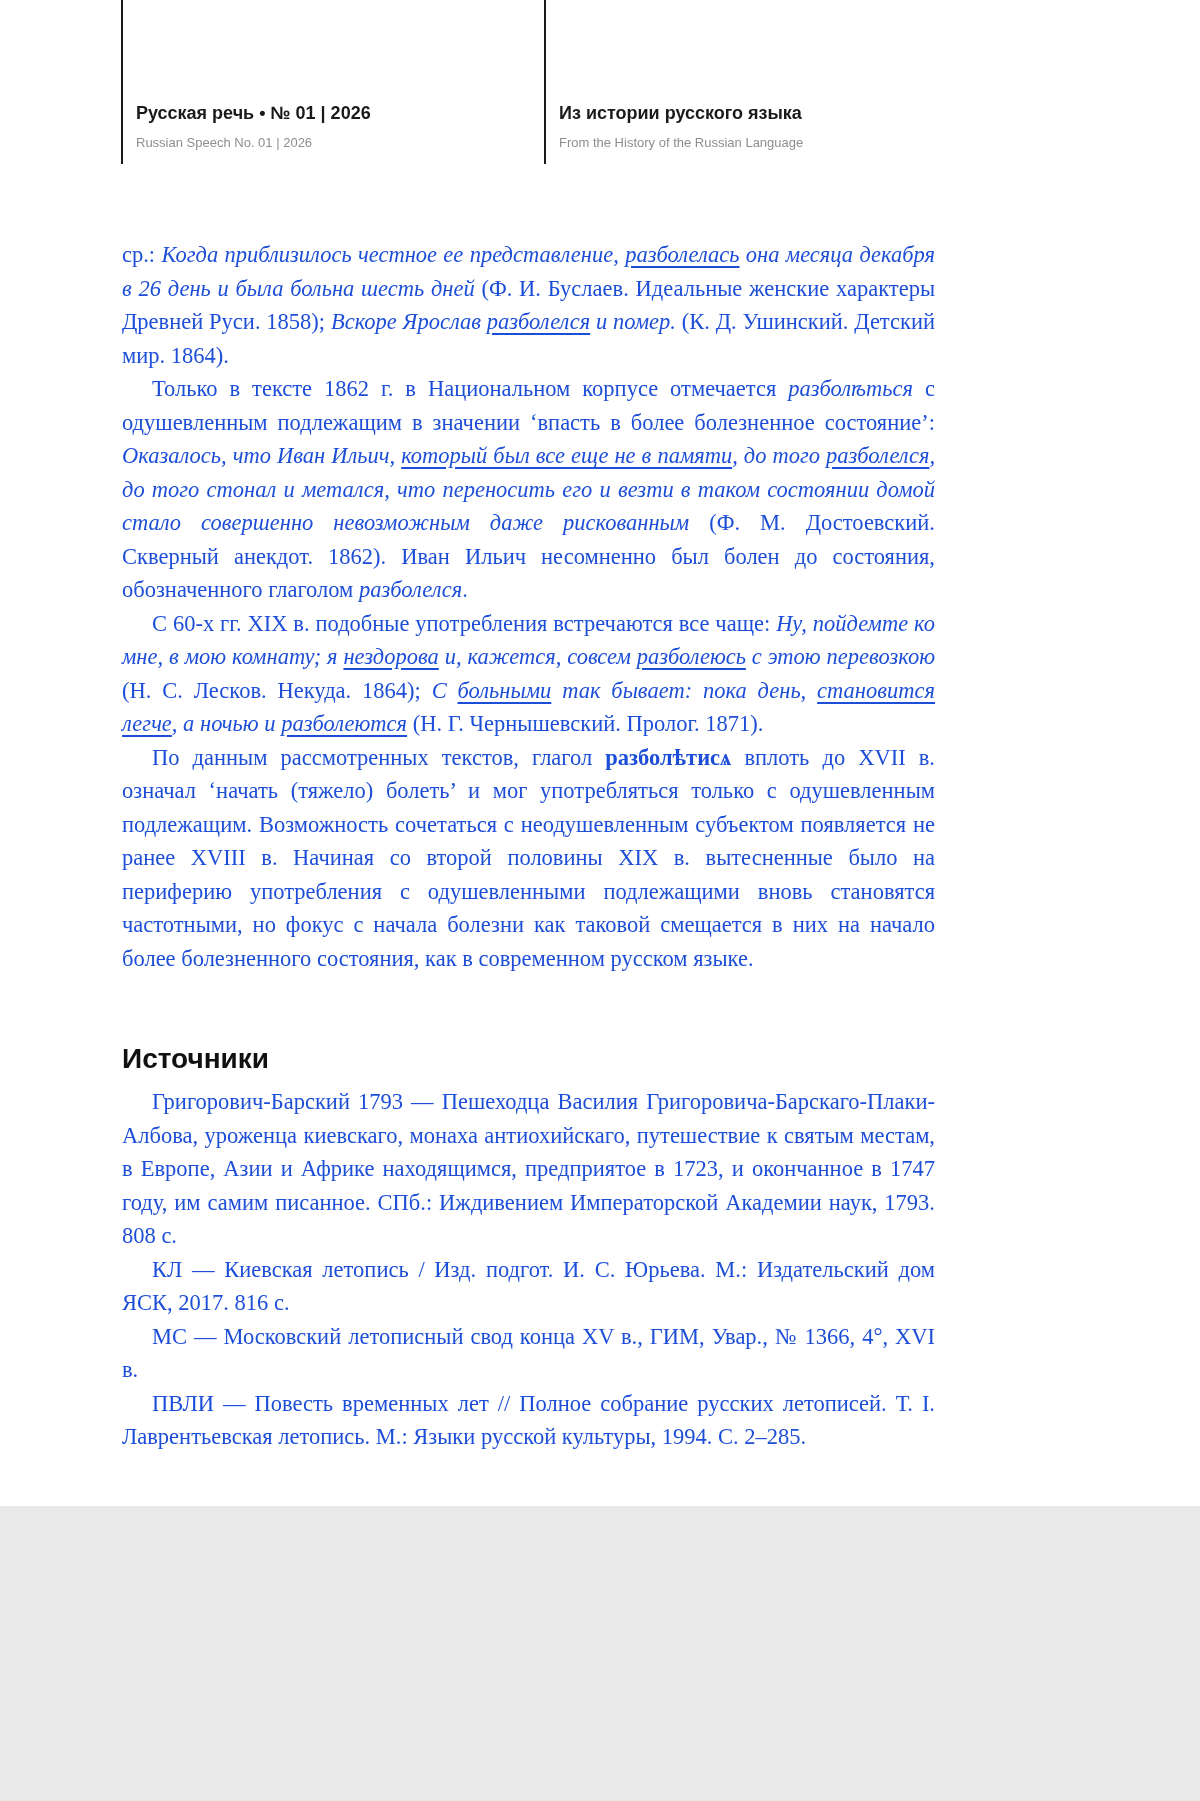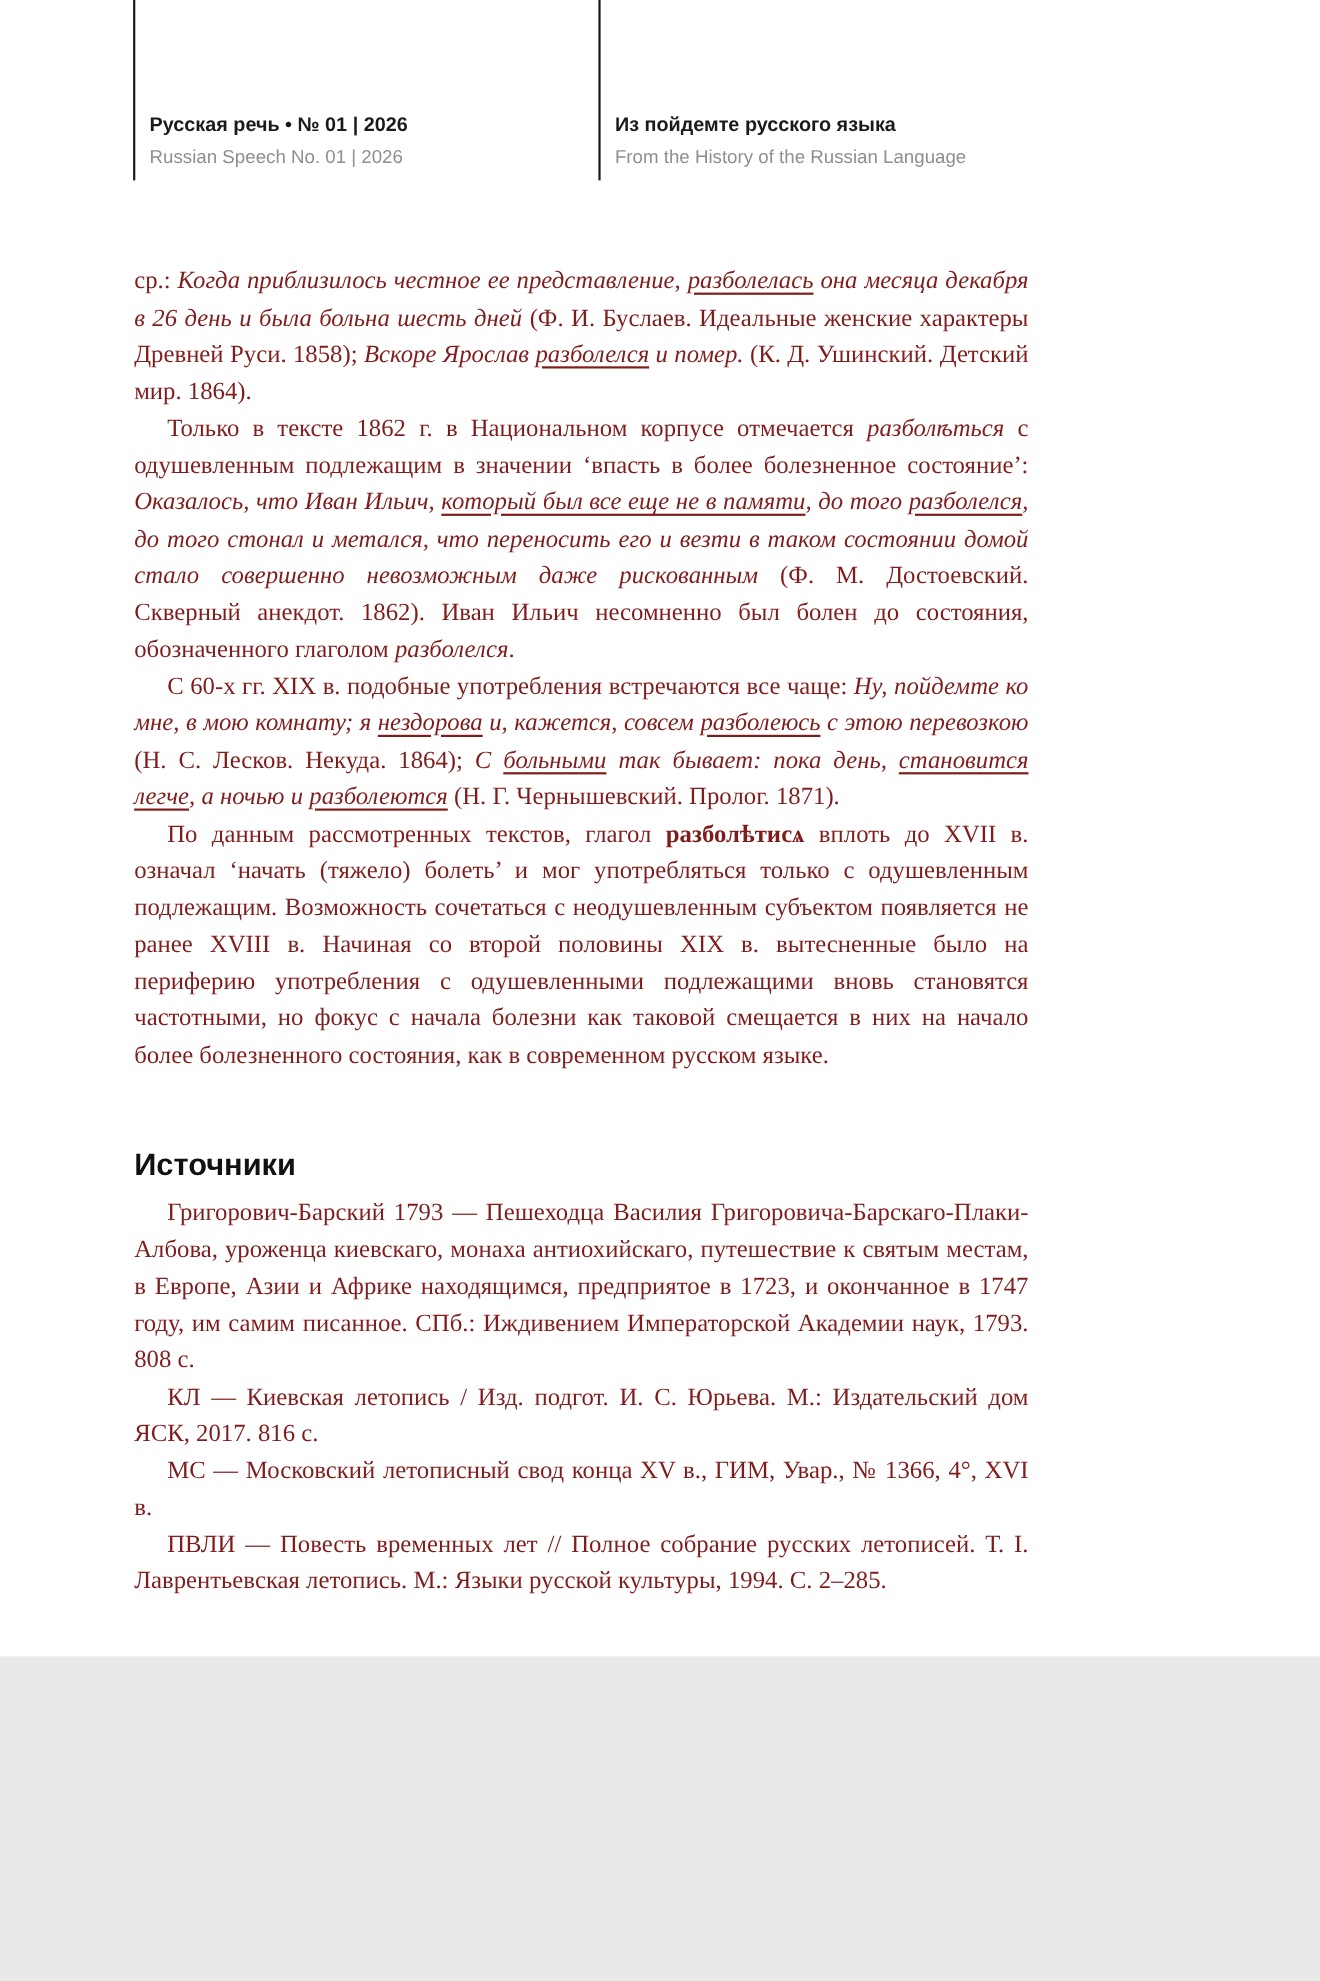--- a/index.html
+++ b/index.html
@@ -28,37 +28,37 @@
   .hdr-title {
     font-weight: 700;
     font-size: 18px;
     line-height: 20px;
     color: #1a1a1a;
     margin-bottom: 11px;
     white-space: nowrap;
   }
   .hdr-sub {
     font-weight: 400;
-    font-size: 17px;
+    font-size: 13px;
     line-height: 18px;
     color: #8e8e8e;
     white-space: nowrap;
   }
   
   .content {
     position: absolute;
     left: 122px;
     top: 238px;
     width: 813px;
   }
   .body-text {
     font-family: "Liberation Serif", "DejaVu Serif", serif;
     font-size: 22.5px;
     line-height: 33.5px;
-    color: #7f1d1d;
+    color: #1d4ed8;
     text-align: justify;
   }
   .body-text p { margin: 0; text-indent: 30px; }
   .body-text p.no-indent { text-indent: 0; }
   .run-r  { font-style: normal; }
   .run-i  { font-style: italic; }
   .run-iu {
     font-style: italic;
     text-decoration: underline;
     text-decoration-thickness: 1.5px;
@@ -90,21 +90,21 @@
 
   <div class="vrule vrule-left"></div>
   <div class="vrule vrule-right"></div>
 
   <div class="hdr hdr-left">
     <div class="hdr-title">Русская речь • № 01 | 2026</div>
     <div class="hdr-sub">Russian Speech No. 01 | 2026</div>
   </div>
 
   <div class="hdr hdr-right">
-    <div class="hdr-title">Из пойдемте русского языка</div>
+    <div class="hdr-title">Из истории русского языка</div>
     <div class="hdr-sub">From the History of the Russian Language</div>
   </div>
 
   <main class="content">
     <section class="body-text" id="paragraphs">
         <p class="no-indent"><span class="run-r">ср.: </span><span class="run-i">Когда приблизилось честное ее представление, </span><span class="run-iu">разболелась</span><span class="run-i"> она месяца декабря в 26 день и была больна шесть дней </span><span class="run-r">(Ф. И. Буслаев. Идеальные женские характеры Древней Руси. 1858); </span><span class="run-i">Вскоре Ярослав </span><span class="run-iu">разболелся</span><span class="run-i"> и помер. </span><span class="run-r">(К. Д. Ушинский. Детский мир. 1864).</span></p>
         <p><span class="run-r">Только в тексте 1862 г. в Национальном корпусе отмечается </span><span class="run-i">разболѣться</span><span class="run-r"> с одушевленным подлежащим в значении ‘впасть в более болезненное состояние’: </span><span class="run-i">Оказалось, что Иван Ильич, </span><span class="run-iu">который был все еще не в памяти</span><span class="run-i">, до того </span><span class="run-iu">разболелся</span><span class="run-i">, до того стонал и метался, что переносить его и везти в таком состоянии домой стало совершенно невозможным даже рискованным </span><span class="run-r">(Ф. М. Достоевский. Скверный анекдот. 1862). Иван Ильич несомненно был болен до состояния, обозначенного глаголом </span><span class="run-i">разболелся</span><span class="run-r">.</span></p>
         <p><span class="run-r">С 60-х гг. XIX в. подобные употребления встречаются все чаще: </span><span class="run-i">Ну, пойдемте ко мне, в мою комнату; я </span><span class="run-iu">нездорова</span><span class="run-i"> и, кажется, совсем </span><span class="run-iu">разболеюсь</span><span class="run-i"> с этою перевозкою </span><span class="run-r">(Н. С. Лесков. Некуда. 1864); </span><span class="run-i">С </span><span class="run-iu">больными</span><span class="run-i"> так бывает: пока день, </span><span class="run-iu">становится легче</span><span class="run-i">, а ночью и </span><span class="run-iu">разболеются</span><span class="run-r"> (Н. Г. Чернышевский. Пролог. 1871).</span></p>
         <p><span class="run-r">По данным рассмотренных текстов, глагол </span><span class="run-b">разболѣтисѧ</span><span class="run-r"> вплоть до XVII в. означал ‘начать (тяжело) болеть’ и мог употребляться только с одушевленным подлежащим. Возможность сочетаться с неодушевленным субъектом появляется не ранее XVIII в. Начиная со второй половины XIX в. вытесненные было на периферию употребления с одушевленными подлежащими вновь становятся частотными, но фокус с начала болезни как таковой смещается в них на начало более болезненного состояния, как в современном русском языке.</span></p>
       </section>

